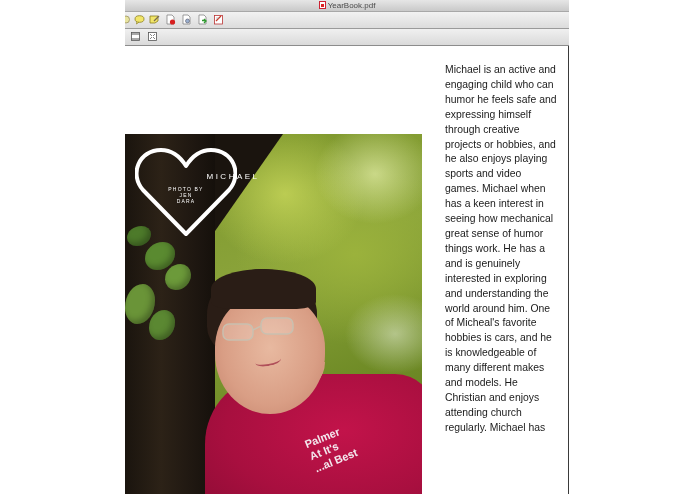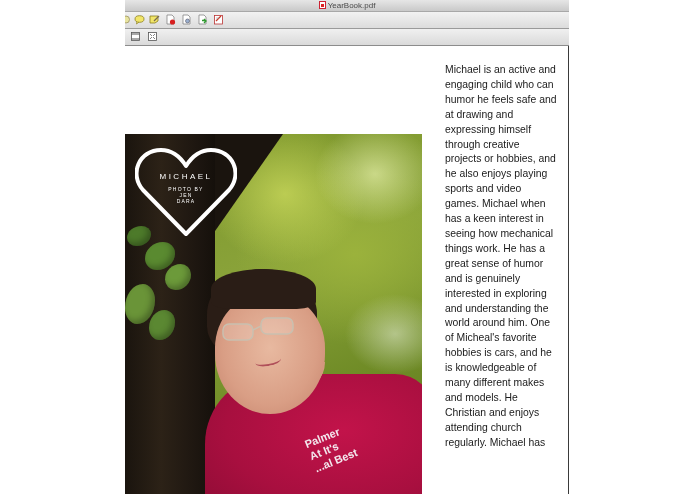--- a/index.html
+++ b/index.html
@@ -55,21 +55,21 @@
     position:absolute; left:55px; top:-10px; width:110px; height:140px;
     background:#1a140e; transform:skewX(-35deg); transform-origin:top left;
     border-radius:0 0 30px 0;
   }
   .leaf {
     position:absolute; background:#4d7a2a; border-radius:60% 40% 60% 40%;
     box-shadow: inset -3px -3px 6px rgba(0,0,0,0.3);
   }
   .heart-wrap { position:absolute; left:10px; top:12px; width:102px; height:92px; }
   .heart-text { position:absolute; left:0; width:102px; text-align:center; color:#ffffff; }
-  .heart-name { top:26px; font-size:8px; letter-spacing:2.5px; }
+  .heart-name { top:26px; font-size:8px; letter-spacing:2.5px;margin-left:47px; }
   .heart-credit { top:40px; font-size:5px; letter-spacing:1.2px; line-height:6px; width:102px; }
   .person-hair {
     position:absolute; left:82px; top:135px; width:110px; height:90px;
     background:#2a1d16; border-radius:55% 55% 40% 40%;
   }
   .person-face {
     position:absolute; left:90px; top:160px; width:110px; height:120px;
     background:radial-gradient(ellipse at 50% 45%,#e8b9a0 0%,#d99e85 60%,#c4826b 100%);
     border-radius:45% 45% 50% 50%;
   }
@@ -182,31 +182,30 @@
 <span>At It's</span>
 <span>...al Best</span></div>
     </div>
   </div>
 </div>
 
 <div class="bio">
   <span class="bio-line">Michael is an active and</span>
   <span class="bio-line">engaging child who can</span>
   <span class="bio-line">humor he feels safe and</span>
-  <span class="bio-line">at drawing and</span>
   <span class="bio-line">expressing himself</span>
   <span class="bio-line">through creative</span>
   <span class="bio-line">projects or hobbies, and</span>
   <span class="bio-line">he also enjoys playing</span>
   <span class="bio-line">sports and video</span>
   <span class="bio-line">games. Michael when</span>
   <span class="bio-line">has a keen interest in</span>
   <span class="bio-line">seeing how mechanical</span>
+  <span class="bio-line">great sense of humor</span>
   <span class="bio-line">things work. He has a</span>
-  <span class="bio-line">great sense of humor</span>
   <span class="bio-line">and is genuinely</span>
   <span class="bio-line">interested in exploring</span>
   <span class="bio-line">and understanding the</span>
   <span class="bio-line">world around him. One</span>
   <span class="bio-line">of Micheal's favorite</span>
   <span class="bio-line">hobbies is cars, and he</span>
   <span class="bio-line">is knowledgeable of</span>
   <span class="bio-line">many different makes</span>
   <span class="bio-line">and models. He</span>
   <span class="bio-line">Christian and enjoys</span>

